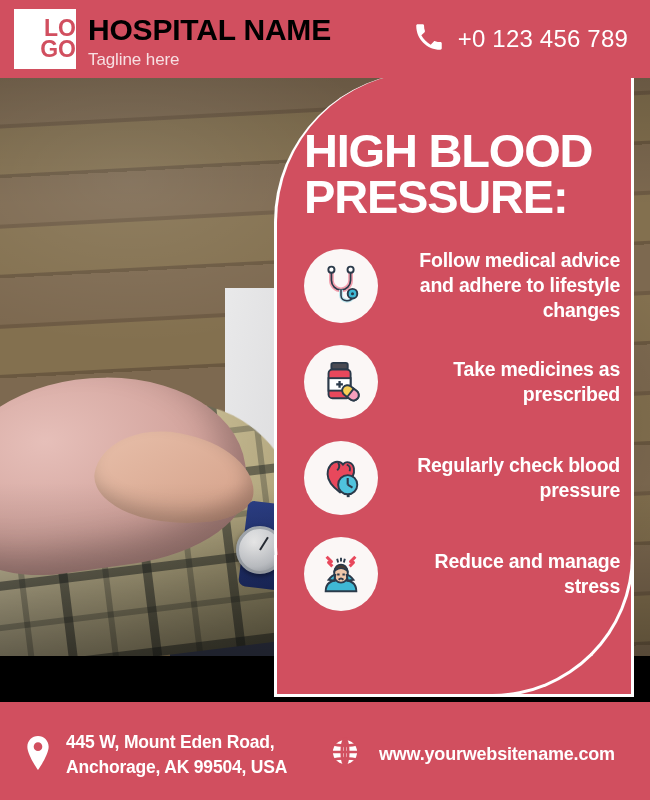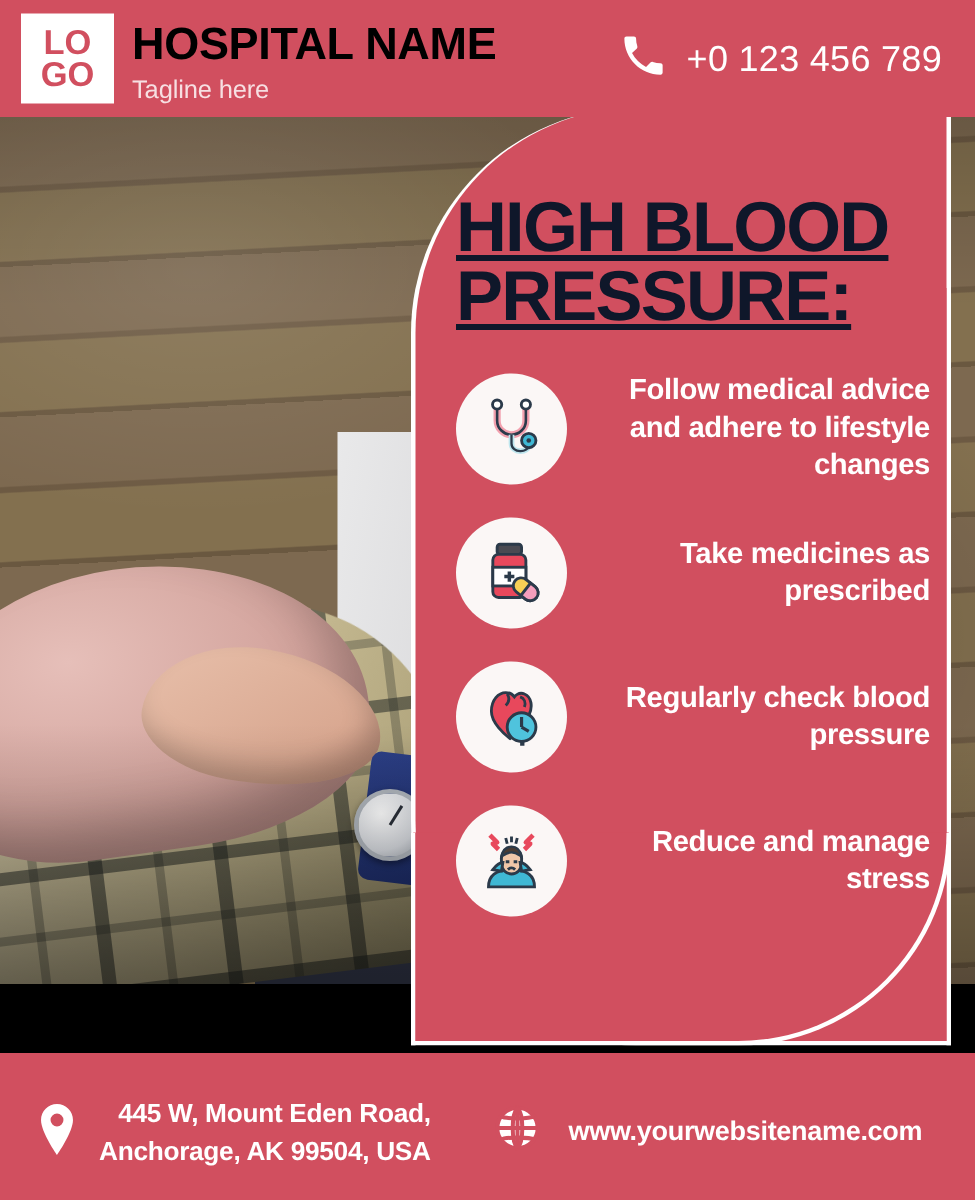--- a/index.html
+++ b/index.html
@@ -12,21 +12,21 @@
   }
 
   
   .header{
     position:absolute; left:0; top:0; width:650px; height:78px;
     background:#d14f5f; display:flex; align-items:center; z-index:6;
   }
   .logo-box{
     position:absolute; left:14px; top:9px; width:62px; height:60px;
     background:#ffffff; display:flex; flex-direction:column;
-    align-items:center; justify-content:center; line-height:0.92;
+    align-items:flex-end; justify-content:center; line-height:0.92;
   }
   .logo-row{ display:flex; }
   .logo-ch{
     color:#d14f5f; font-weight:700; font-size:23px; letter-spacing:0px;
     font-family:"Liberation Sans", sans-serif;
   }
   .brand{ position:absolute; left:88px; top:13px; }
   .brand-name{
     color:#000000; font-weight:700; font-size:30px; letter-spacing:-0.2px;
     white-space:nowrap; line-height:1.15;
@@ -167,22 +167,22 @@
     border-right:3px solid #ffffff;
     border-bottom:3px solid #ffffff;
     border-left:3px solid #ffffff;
   }
 
   .panel-inner{
     position:absolute; left:274px; top:72px; width:360px; height:625px;
     z-index:7; padding:56px 14px 0 30px;
   }
   .title{
-    color:#0f172a; font-weight:700; font-size:47px; line-height:0.98;
-    letter-spacing:-1.2px; white-space:nowrap;text-decoration:underline;
+    color:#ffffff; font-weight:700; font-size:47px; line-height:0.98;
+    letter-spacing:-1.2px; white-space:nowrap;
   }
   .title .l2{ display:block; }
 
   .bullets{ margin-top:28px; display:flex; flex-direction:column; gap:22px;text-align:right; }
   .bullet{ display:flex; align-items:center; gap:19px; }
   .bullet-ico{
     flex:0 0 auto; width:74px; height:74px; border-radius:50%;
     background:#fbf7f6; display:flex; align-items:center; justify-content:center;
   }
   .bullet-txt{
@@ -192,21 +192,21 @@
 
   
   .footer{
     position:absolute; left:0; top:702px; width:650px; height:98px;
     background:#d14f5f; z-index:6;
   }
   .addr{
     position:absolute; left:24px; top:28px;
     display:flex; align-items:center; gap:14px;
   }
-  .addr-txt{ color:#ffffff; font-size:17.5px; font-weight:700; line-height:1.45; letter-spacing:-0.2px;text-align:right; }
+  .addr-txt{ color:#ffffff; font-size:17.5px; font-weight:700; line-height:1.45; letter-spacing:-0.2px; }
   .web{
     position:absolute; left:328px; top:33px;
     display:flex; align-items:center; gap:17px;
   }
   .web-txt{ color:#ffffff; font-size:18px; font-weight:700; letter-spacing:-0.2px; white-space:nowrap; }
 </style>
 </head>
 <body>
 
 <div class="photo">

